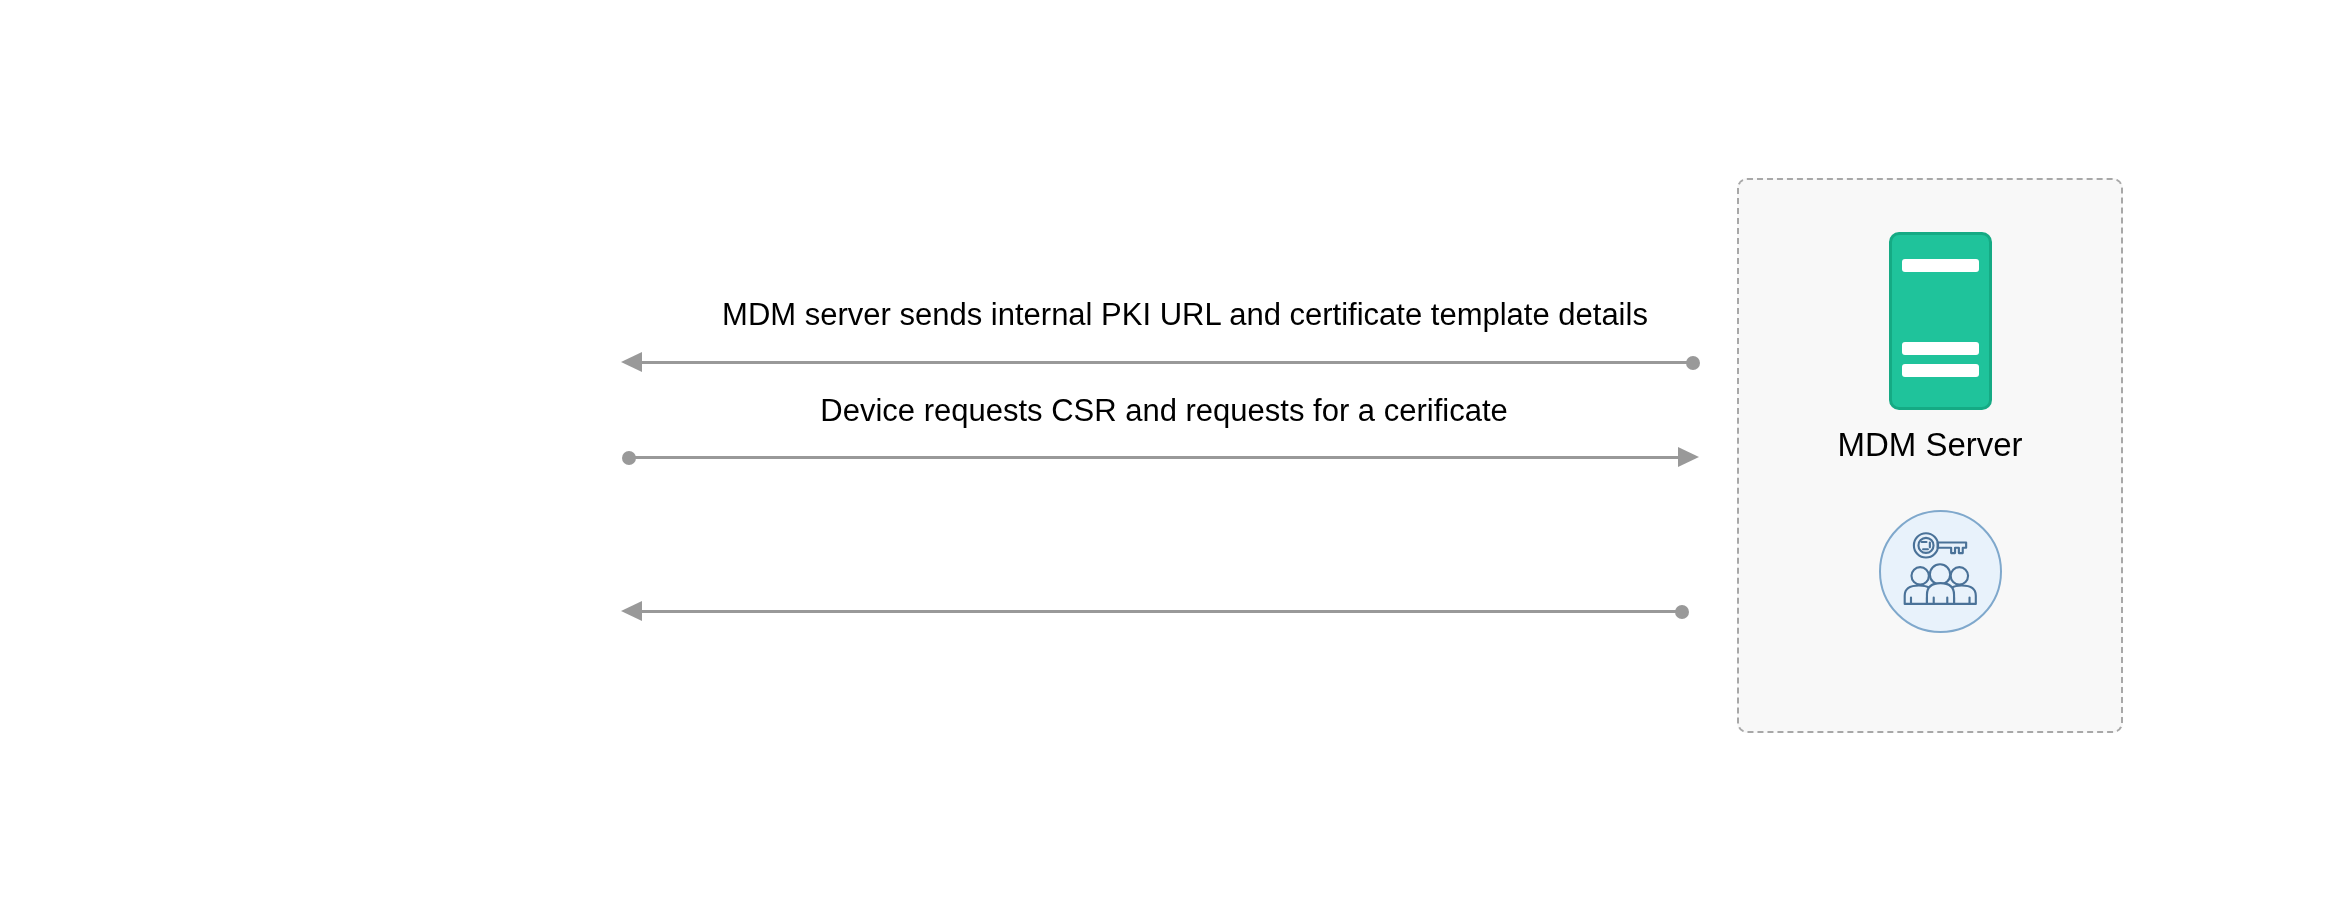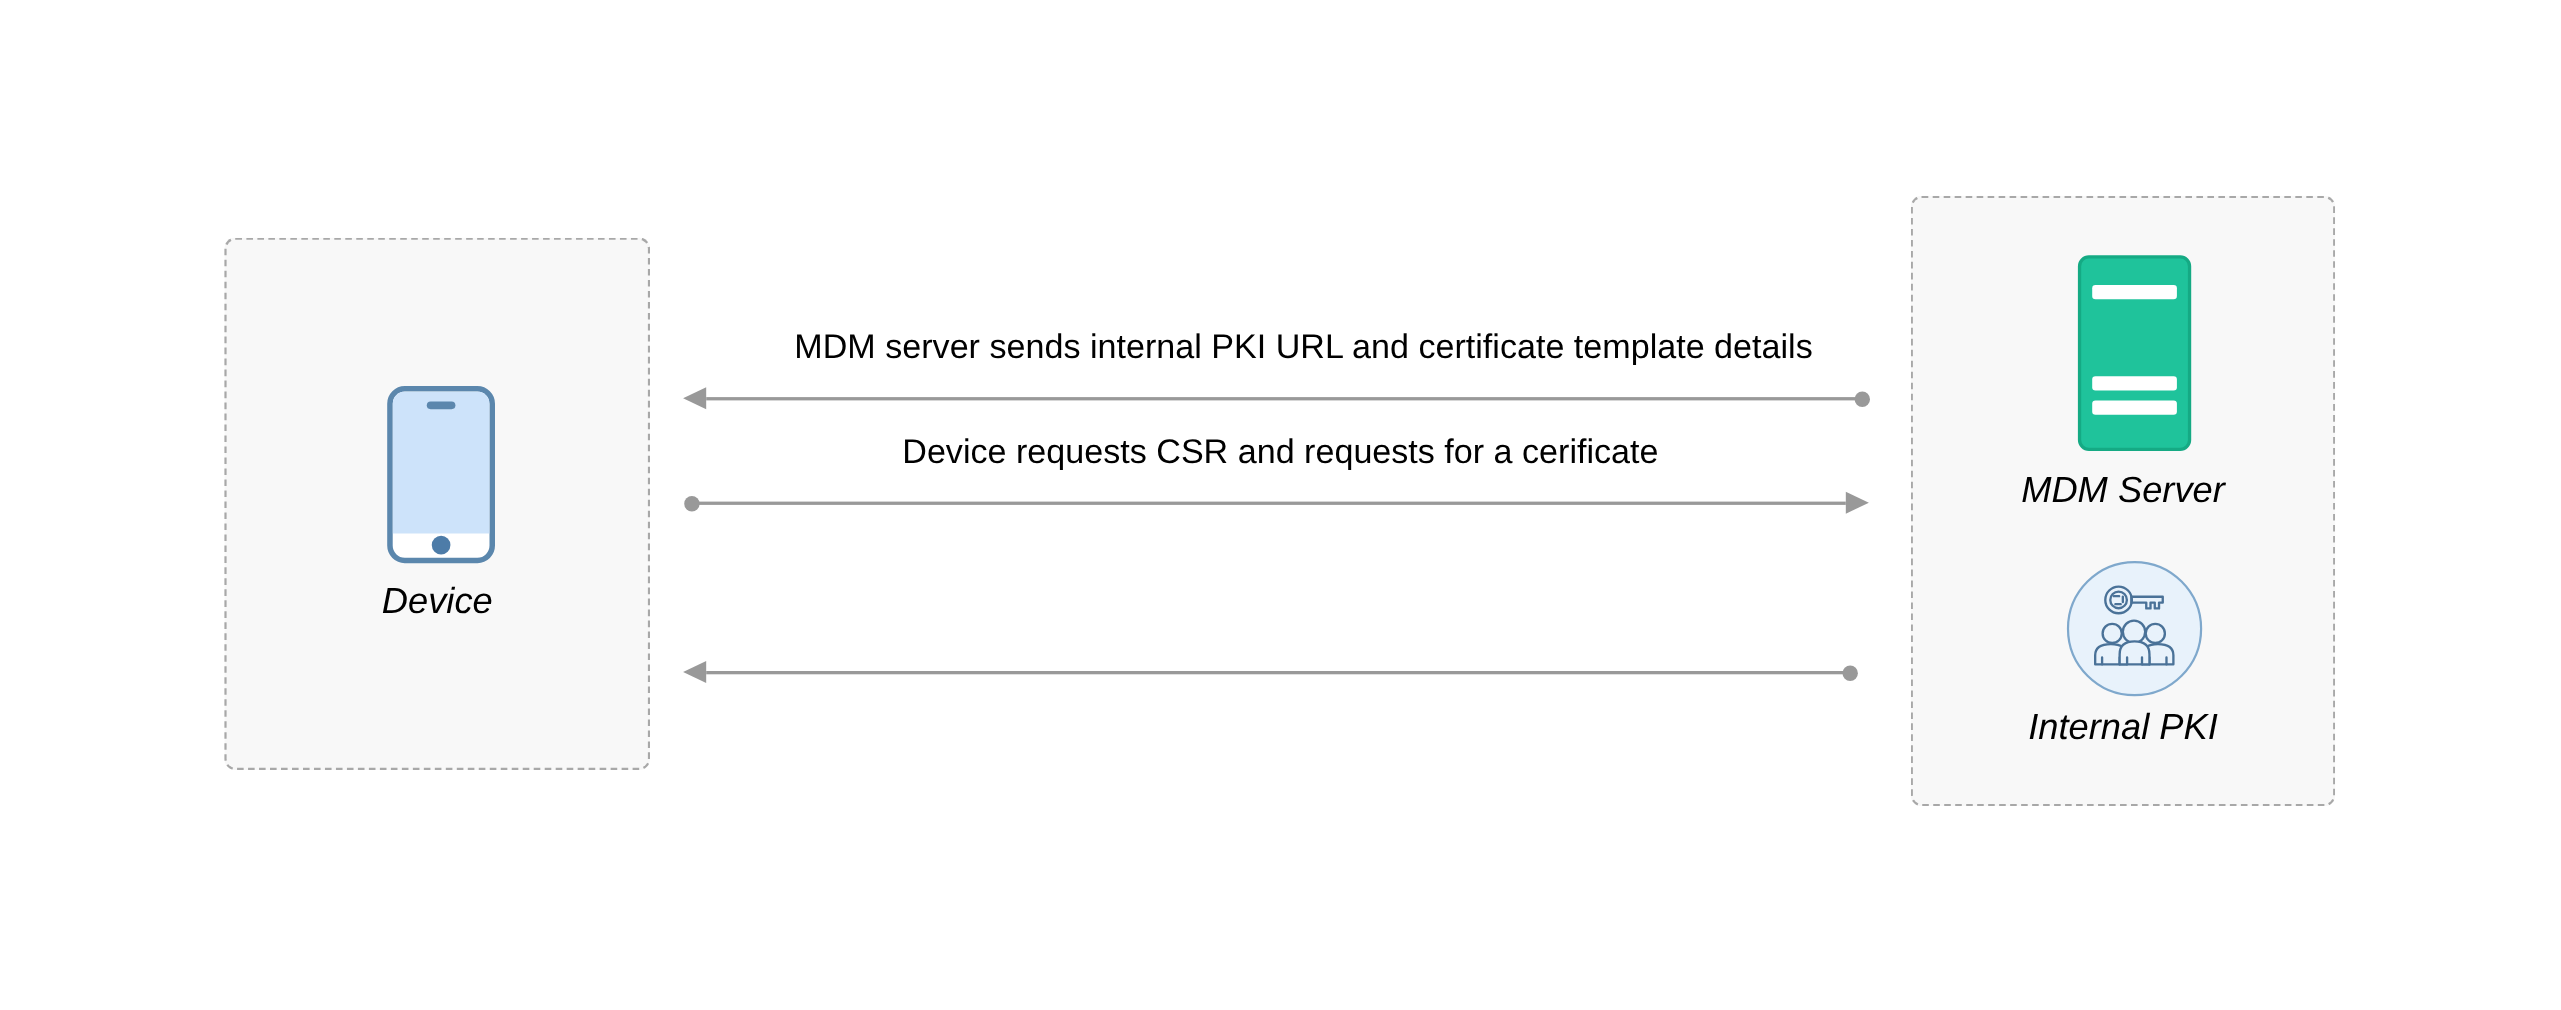--- a/index.html
+++ b/index.html
@@ -25,21 +25,20 @@
   #server-box { left: 1737px; top: 178px; width: 386px; height: 555px; }
 
   .node-label {
     position: absolute;
     left: 0;
     width: 100%;
     text-align: center;
     font-size: 33px;
     line-height: 40px;
     white-space: nowrap;
-    font-style: italic;
   }
   #device-label   { top: 308px; }
   #mdm-label      { top: 245px; }
   #pki-label      { top: 461px; }
 
   
   .phone {
     position: absolute;
     left: 146px; top: 133px;
     width: 98px; height: 161px;
@@ -154,28 +153,20 @@
   }
   #msg-label-1 { left: 1185px; top: 297px; }
   #msg-label-2 { left: 1164px; top: 393px; }
   #msg-label-3 { left: 1160px; top: 546px; }
 </style>
 </head>
 <body>
 
 <div class="canvas">
 
-  <div class="actor-box" id="device-box">
-    <div class="phone">
-      <div class="phone-screen"></div>
-      <div class="phone-speaker"></div>
-      <div class="phone-home"></div>
-    </div>
-    <div class="node-label" id="device-label">Device</div>
-  </div>
 
   <div class="msg-label" id="msg-label-1">MDM server sends internal PKI URL and certificate template details</div>
   <div class="msg-arrow arrow-left" id="arrow-1"></div>
 
   <div class="msg-label" id="msg-label-2">Device requests CSR and requests for a cerificate</div>
   <div class="msg-arrow arrow-right" id="arrow-2"></div>
 
   <div class="msg-arrow arrow-left" id="arrow-3"></div>
 
   <div class="actor-box" id="server-box">
@@ -203,16 +194,15 @@
           <path d="M31 88.5 V95 M47.5 88.5 V95"></path>
           <path d="M69 95 V86.5 Q69 76 83.5 76 Q98 76 98 86.5 V95 Z"></path>
           <path d="M75.5 88.5 V95 M91.5 88.5 V95"></path>
 
           <circle class="pki-glyph-fill" cx="61" cy="64.5" r="10.5"></circle>
           <path class="pki-glyph-fill" d="M47.5 95 V85.5 Q47.5 73.5 61.5 73.5 Q75.5 73.5 75.5 85.5 V95 Z"></path>
           <path d="M54.5 88.5 V95 M68.5 88.5 V95"></path>
         </g>
       </svg>
     </div>
-    <div class="node-label" id="pki-label">Internal PKI</div>
   </div>
 
 </div>
 
 </body></html>

